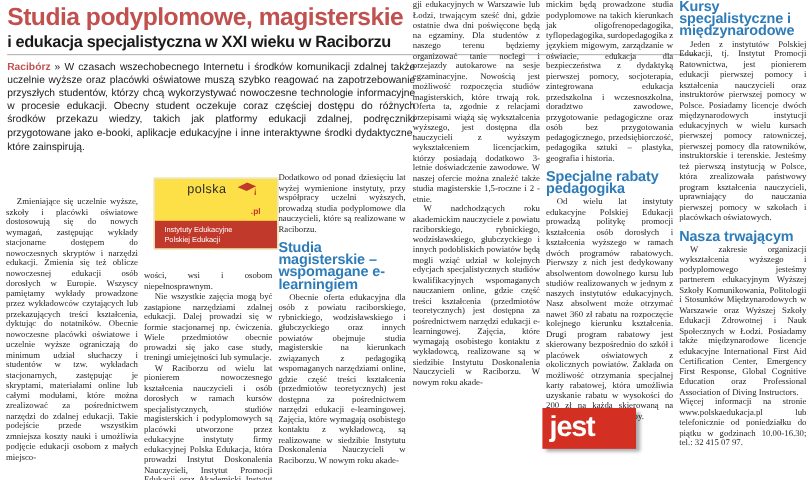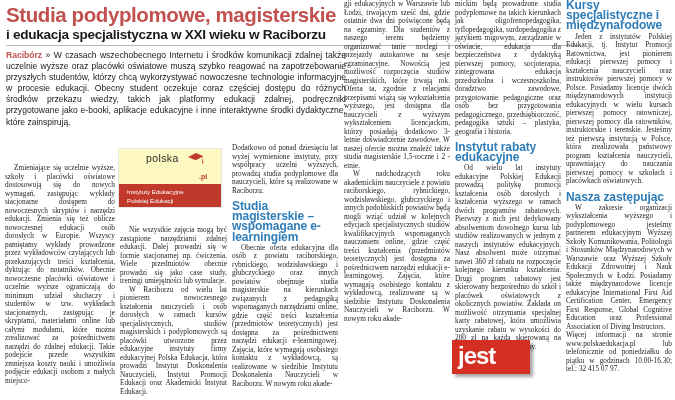--- a/index.html
+++ b/index.html
@@ -82,22 +82,22 @@
   
   #col1{left:0;top:164px;width:110px;height:248px;}
   #col2{left:115px;top:226px;width:107px;height:174px;}
   #col3{left:227px;top:144px;width:106px;height:248px;}
   #col4{left:339px;top:0;width:106px;height:400px;}
   #col5{left:450px;top:0;width:106px;height:400px;}
   #col6{left:561px;top:0;width:106px;height:400px;}
 
   
   .logo-box{
-    position:absolute;left:118px;top:148px;width:104px;height:60px;
-    background:#fef9c3;border:1px solid #e6e6e6;box-sizing:border-box;
+    position:absolute;left:128px;top:148px;width:104px;height:60px;
+    background:#fde047;border:1px solid #e6e6e6;box-sizing:border-box;
     overflow:hidden;
   }
   .logo-top{position:relative;height:36px;}
   .logo-polska{
     position:absolute;left:27px;top:3px;
     font-family:"Liberation Sans", sans-serif;
     font-size:10.5px;font-weight:normal;color:#2b2b2b;letter-spacing:0.4px;
   }
   .logo-edu{
     position:absolute;left:7px;top:12px;
@@ -172,41 +172,42 @@
       <div>Instytuty Edukacyjne</div>
       <div>Polskiej Edukacji</div>
     </div>
   </div>
 
   <div class="cols">
     <div class="col" id="col1">
         <p>Zmieniające się uczelnie wyższe, szkoły i placówki oświatowe dostosowują się do nowych wymagań, zastępując wykłady stacjonarne dostępem do nowoczesnych skryptów i narzędzi edukacji. Zmienia się też oblicze nowoczesnej edukacji osób dorosłych w Europie. Wszyscy pamiętamy wykłady prowadzone przez wykładowców czytających lub przekazujących treści kształcenia, dyktując do notatników. Obecnie nowoczesne placówki oświatowe i uczelnie wyższe ograniczają do minimum udział słuchaczy i studentów w tzw. wykładach stacjonarnych, zastępując je skryptami, materiałami online lub całymi modułami, które można zrealizować za pośrednictwem narzędzi do zdalnej edukacji. Takie podejście przede wszystkim zmniejsza koszty nauki i umożliwia podjęcie edukacji osobom z małych miejsco-</p>
       </div>
     <div class="col" id="col2">
+        <p class="noind">wości, wsi i osobom niepełnosprawnym.</p>
         <p>Nie wszystkie zajęcia mogą być zastąpione narzędziami zdalnej edukacji. Dalej prowadzi się w formie stacjonarnej np. ćwiczenia. Wiele przedmiotów obecnie prowadzi się jako case study, treningi umiejętności lub symulacje.</p>
         <p>W Raciborzu od wielu lat pionierem nowoczesnego kształcenia nauczycieli i osób dorosłych w ramach kursów specjalistycznych, studiów magisterskich i podyplomowych są placówki utworzone przez edukacyjne instytuty firmy edukacyjnej Polska Edukacja, która prowadzi Instytut Doskonalenia Nauczycieli, Instytut Promocji Edukacji oraz Akademicki Instytut Edukacji.</p>
       </div>
     <div class="col" id="col3">
         <p class="noind">Dodatkowo od ponad dziesięciu lat wyżej wymienione instytuty, przy współpracy uczelni wyższych, prowadzą studia podyplomowe dla nauczycieli, które są realizowane w Raciborzu.</p>
         <h3>Studia magisterskie – wspomagane e-learningiem</h3>
         <p>Obecnie oferta edukacyjna dla osób z powiatu raciborskiego, rybnickiego, wodzisławskiego i głubczyckiego oraz innych powiatów obejmuje studia magisterskie na kierunkach związanych z pedagogiką wspomaganych narzędziami online, gdzie część treści kształcenia (przedmiotów teoretycznych) jest dostępna za pośrednictwem narzędzi edukacji e-learningowej. Zajęcia, które wymagają osobistego kontaktu z wykładowcą, są realizowane w siedzibie Instytutu Doskonalenia Nauczycieli w Raciborzu. W nowym roku akade-</p>
       </div>
     <div class="col" id="col4">
         <p class="noind">gji edukacyjnych w Warszawie lub Łodzi, trwającym sześć dni, gdzie ostatnie dwa dni poświęcone będą na egzaminy. Dla studentów z naszego terenu będziemy organizować tanie noclegi i przejazdy autokarowe na sesje egzaminacyjne. Nowością jest możliwość rozpoczęcia studiów magisterskich, które trwają rok. Oferta ta, zgodnie z relacjami przepisami wiążą się wykształcenia wyższego, jest dostępna dla nauczycieli z wyższym wykształceniem licencjackim, którzy posiadają dodatkowo 3-letnie doświadczenie zawodowe. W naszej ofercie można znaleźć także studia magisterskie 1,5-roczne i 2 -etnie.</p>
         <p>W nadchodzących roku akademickim nauczyciele z powiatu raciborskiego, rybnickiego, wodzisławskiego, głubczyckiego i innych podobliskich powiatów będą mogli wziąć udział w kolejnych edycjach specjalistycznych studiów kwalifikacyjnych wspomaganych nauczaniem online, gdzie część treści kształcenia (przedmiotów teoretycznych) jest dostępna za pośrednictwem narzędzi edukacji e-learningowej. Zajęcia, które wymagają osobistego kontaktu z wykładowcą, realizowane są w siedzibie Instytutu Doskonalenia Nauczycieli w Raciborzu. W nowym roku akade-</p>
       </div>
     <div class="col" id="col5">
         <p class="noind">mickim będą prowadzone studia podyplomowe na takich kierunkach jak oligofrenopedagogika, tyflopedagogika, surdopedagogika z językiem migowym, zarządzanie w oświacie, edukacja dla bezpieczeństwa z dydaktyką pierwszej pomocy, socjoterapia, zintegrowana edukacja przedszkolna i wczesnoszkolna, doradztwo zawodowe, przygotowanie pedagogiczne oraz osób bez przygotowania pedagogicznego, przedsiębiorczość, pedagogika sztuki – plastyka, geografia i historia.</p>
-        <h3>Instytut rabaty edukacyjne</h3>
+        <h3>Specjalne rabaty pedagogika</h3>
         <p>Od wielu lat instytuty edukacyjne Polskiej Edukacji prowadzą politykę promocji kształcenia osób dorosłych i kształcenia wyższego w ramach dwóch programów rabatowych. Pierwszy z nich jest dedykowany absolwentom dowolnego kursu lub studiów realizowanych w jednym z naszych instytutów edukacyjnych. Nasz absolwent może otrzymać nawet 360 zł rabatu na rozpoczęcie kolejnego kierunku kształcenia. Drugi program rabatowy jest skierowany bezpośrednio do szkół i placówek oświatowych z okolicznych powiatów. Zakłada on możliwość otrzymania specjalnej karty rabatowej, która umożliwia uzyskanie rabatu w wysokości do 200 zł na każdą skierowaną na studia podyplomowe osoby.</p>
       </div>
     <div class="col" id="col6">
         <h3 class="first">Kursy specjalistyczne i międzynarodowe</h3>
         <p>Jeden z instytutów Polskiej Edukacji, tj. Instytut Promocji Ratownictwa, jest pionierem edukacji pierwszej pomocy i kształcenia nauczycieli oraz instruktorów pierwszej pomocy w Polsce. Posiadamy licencje dwóch międzynarodowych instytucji edukacyjnych w wielu kursach pierwszej pomocy ratowniczej, pierwszej pomocy dla ratowników, instruktorskie i terenskie. Jesteśmy też pierwszą instytucją w Polsce, która zrealizowała państwowy program kształcenia nauczycieli, uprawniający do nauczania pierwszej pomocy w szkołach i placówkach oświatowych.</p>
-        <h3>Nasza zastępując</h3>
+        <h3>Nasza trwającym</h3>
         <p>W zakresie organizacji wykształcenia wyższego i podyplomowego jesteśmy partnerem edukacyjnym Wyższej Szkoły Komunikowania, Politologii i Stosunków Międzynarodowych w Warszawie oraz Wyższej Szkoły Edukacji Zdrowotnej i Nauk Społecznych w Łodzi. Posiadamy także międzynarodowe licencje edukacyjne International First Aid Certification Center, Emergency First Response, Global Cognitive Education oraz Professional Association of Diving Instructors.</p>
         <p class="noind">Więcej informacji na stronie www.polskaedukacja.pl lub telefonicznie od poniedziałku do piątku w godzinach 10.00-16.30; tel.: 32 415 07 97.</p>
       </div>
   </div>
 
   <div class="watermark">
     <div class="wm-box"></div>
     <span class="wm-nasz">jest</span>
   </div>
 

